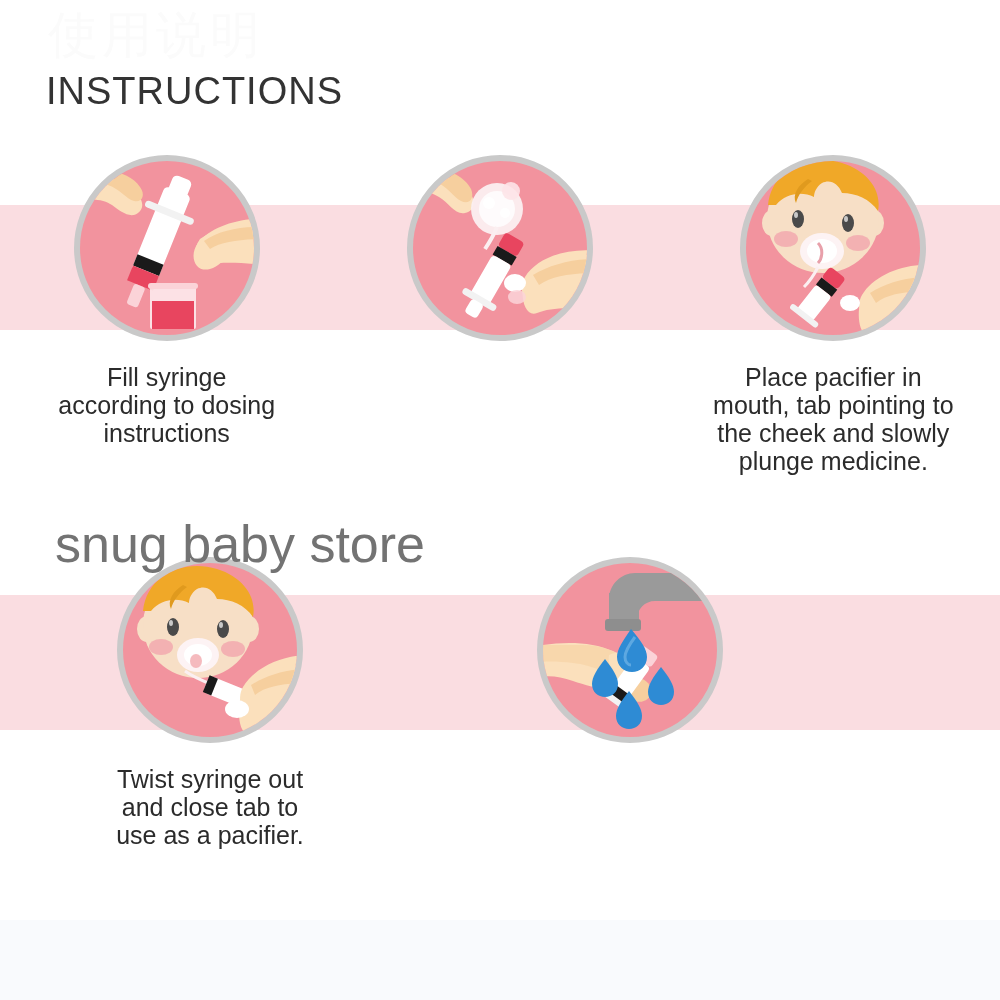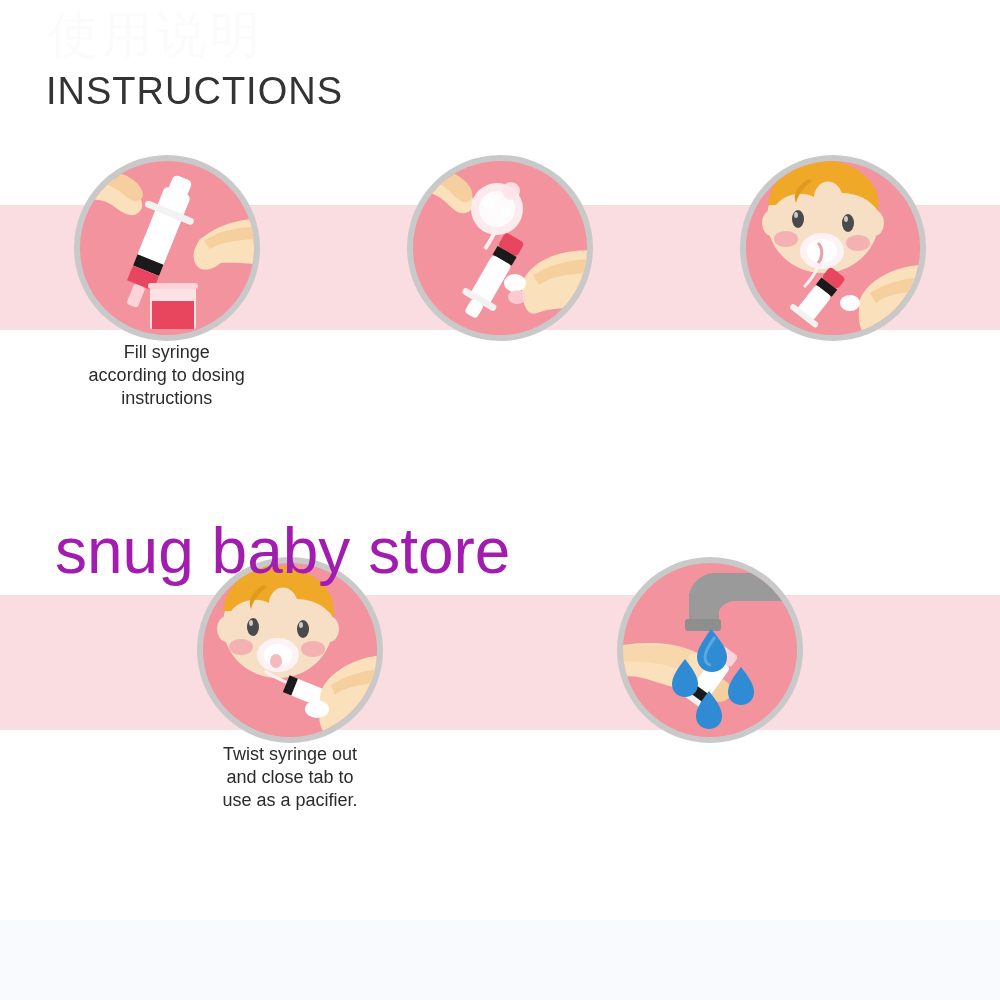--- a/index.html
+++ b/index.html
@@ -41,22 +41,22 @@
     color: #FBFBFB;
     font-family: "DejaVu Sans", sans-serif;
     z-index: 1;
     white-space: nowrap;
     user-select: none;
   }
   .wm-brand {
     position: absolute;
     left: 55px;
     top: 514px;
-    font-size: 64px;
-    color: #a21caf;
+    font-size: 52px;
+    color: #737373;
     z-index: 4;
     white-space: nowrap;
     user-select: none;
   }
 
   
   .page-title {
     position: absolute;
     left: 46px;
     top: 70px;
@@ -78,38 +78,39 @@
   .row-1 { top: 155px; }
   .row-2 { top: 557px; }
 
   .step {
     display: flex;
     flex-direction: column;
     align-items: center;
   }
   .row-1 .step { width: 333.33px; }
   .row-2 .step { width: 420px; }
-  .row-2 { justify-content: center; padding-left: 0; }
+  .row-2 { padding-left: 0; }
 
   .circle {
     width: 186px;
     height: 186px;
     border-radius: 50%;
     background: #F2939E;
     border: 6px solid #C9C9C9;
     position: relative;
     overflow: hidden;
     box-sizing: border-box;
   }
   .circle svg { display: block; }
 
   .caption {
+    margin-top: 22px;
     text-align: center;
-    font-size: 18px;
-    line-height: 23px;
+    font-size: 25px;
+    line-height: 28px;
     color: #2B2B2B;
     white-space: pre-line;
   }
 </style>
 </head>
 <body>
 
 <div class="band band-top"></div>
 <div class="band band-bottom"></div>
 <div class="band band-footer"></div>
@@ -213,20 +214,24 @@
           <rect x="66" y="129" width="20" height="32" rx="4" fill="#FFFFFF"></rect>
           <rect x="59" y="158" width="34" height="6" rx="3" fill="#F2F2F2"></rect>
         </g>
 
         <path d="M186 104 C 158 102, 128 114, 116 134 C 108 148, 118 164, 132 158 C 146 152, 150 132, 168 128 Z" fill="#FBE0BC"></path>
         <path d="M120 130 C 136 118, 158 112, 180 112 L 186 112 L 186 172 C 162 168, 138 168, 124 174 C 112 178, 108 144, 120 130 Z" fill="#FBE0BC"></path>
         <path d="M124 132 C 140 122, 160 116, 182 116 L 186 116 L 186 130 C 164 130, 142 132, 130 142 Z" fill="#F6CF9E"></path>
         <ellipse cx="104" cy="142" rx="10" ry="8" fill="#FFFFFF"></ellipse>
       </svg>
     </div>
+    <div class="caption">Place pacifier in
+mouth, tab pointing to
+the cheek and slowly
+plunge medicine.</div>
   </div>
 
 </div>
 
 <div class="wm-brand">snug baby store</div>
 
 <div class="steps-row row-2">
 
   <div class="step">
     <div class="circle">

